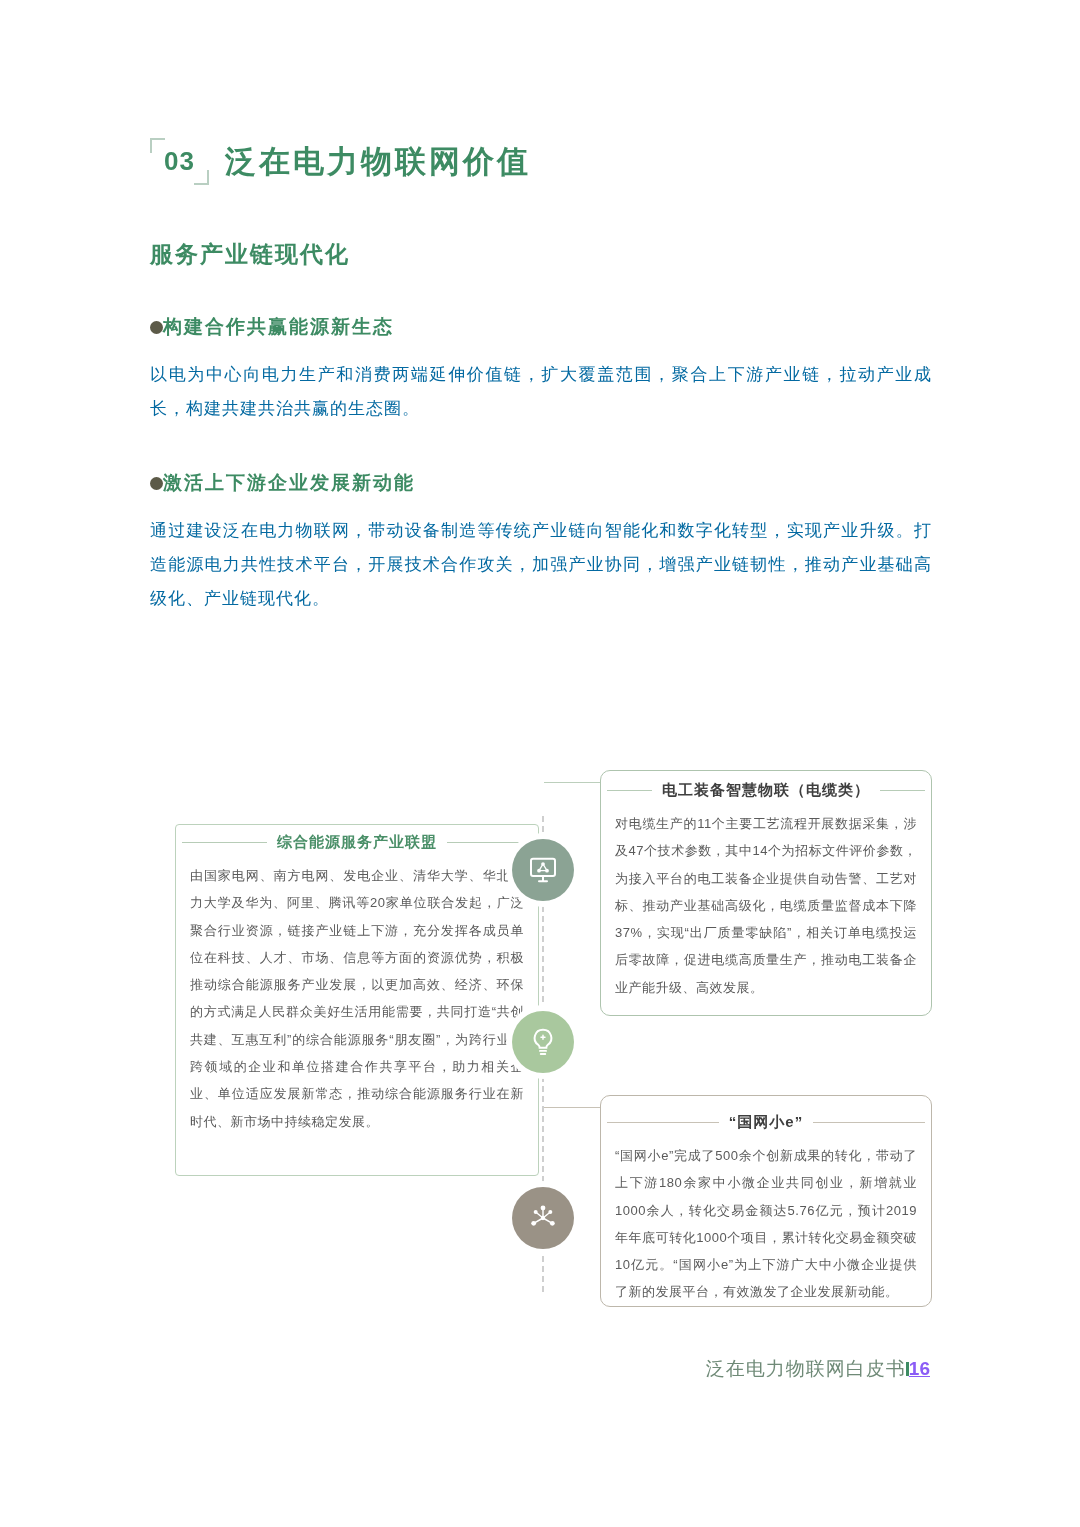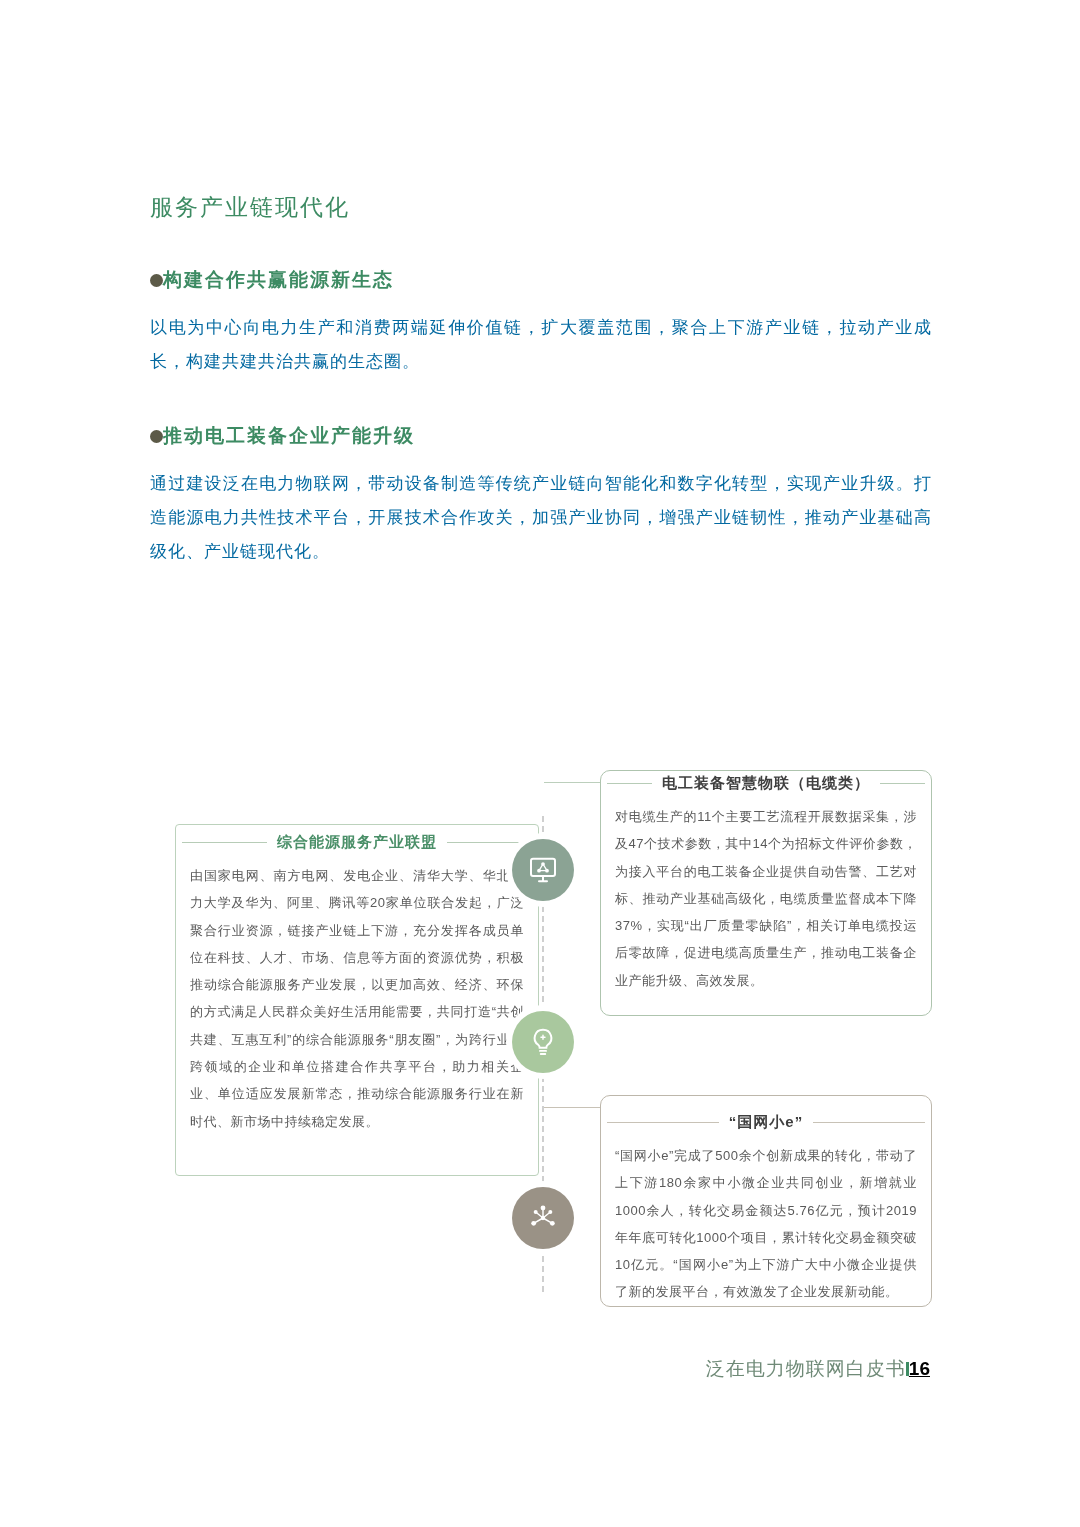--- a/index.html
+++ b/index.html
@@ -22,21 +22,21 @@
     border-top:2px solid #b9cfc2; border-left:2px solid #b9cfc2;
   }
   .chapter-badge::after {
     content:""; position:absolute; right:0; bottom:0; width:13px; height:13px;
     border-bottom:2px solid #b9cfc2; border-right:2px solid #b9cfc2;
   }
   .page-title { color:#3d8b63; font-size:31px; font-weight:bold; letter-spacing:3px; }
 
   
   .section-title {
-    margin-top:54px; color:#3d8b63; font-size:23px; font-weight:normal; letter-spacing:2px;
+    margin-top:54px; color:#3d8b63; font-size:23px; font-weight:bold; letter-spacing:2px;
   }
 
   
   .bullet-section { margin-top:44px; }
   .bullet-heading { display:flex; align-items:center; }
   .bullet-dot { width:13px; height:13px; border-radius:50%; background:#5c5a48; flex:0 0 auto; }
   .bullet-heading-text { color:#3d8b63; font-size:19px; font-weight:bold; letter-spacing:2px; }
   .bullet-body {
     margin-top:18px; color:#0369a1; font-size:17px; line-height:2.0;
     text-align:justify; letter-spacing:1px;
@@ -76,63 +76,69 @@
     left:25px; top:66px; width:364px; height:352px;
     border:1px solid #bcd2bc; border-radius:4px;
   }
   .left-box .box-title-row { margin-top:8px; }
   .left-box .box-title { color:#4a8f68; }
 
   .right-top-box {
     left:450px; top:12px; width:332px; height:246px;
     border:1px solid #aec4ae; border-radius:10px;
   }
-  .right-top-box .box-title-row { margin-top:3px; }
+  .right-top-box .box-title-row { margin-top:10px; }
   .right-top-box .box-title { color:#3f3f3f; }
 
   .right-bottom-box {
     left:450px; top:337px; width:332px; height:212px;
     border:1px solid #bdb7ab; border-radius:10px;
   }
   .right-bottom-box .box-title-row { margin-top:17px; }
   .right-bottom-box .box-rule { border-top-color:#c8c2b6; }
   .right-bottom-box .box-title { color:#3f3f3f; }
 
   
   .footer {
     position:absolute; right:150px; top:1356px;
     display:flex; align-items:center; gap:0; font-size:19px;
   }
   .footer-text { color:#6f8a77; letter-spacing:1px; }
   .footer-divider { width:3px; height:14px; background:#3d8b63; }
-  .footer-page { color:#000000; font-weight:bold;text-decoration:underline; }
+  .footer-page { color:#8b5cf6; font-weight:bold;text-decoration:underline; }
 </style>
 </head>
 <body>
 
 <div class="page">
 
   <div class="content">
 
+    <div class="chapter-header">
+      <div class="chapter-badge">
+        <span>03</span>
+      </div>
+      <h1 class="page-title">泛在电力物联网价值</h1>
+    </div>
 
     <h2 class="section-title">服务产业链现代化</h2>
 
     <section class="bullet-section">
       <div class="bullet-heading">
         <span class="bullet-dot"></span>
         <span class="bullet-heading-text">构建合作共赢能源新生态</span>
       </div>
       <p class="bullet-body">以电为中心向电力生产和消费两端延伸价值链，扩大覆盖范围，聚合上下游产业链，拉动产业成长，构建共建共治共赢的生态圈。</p>
     </section>
 
 
     <section class="bullet-section">
       <div class="bullet-heading">
         <span class="bullet-dot"></span>
-        <span class="bullet-heading-text">推动电工装备企业产能升级</span>
+        <span class="bullet-heading-text">激活上下游企业发展新动能</span>
       </div>
       <p class="bullet-body">通过建设泛在电力物联网，带动设备制造等传统产业链向智能化和数字化转型，实现产业升级。打造能源电力共性技术平台，开展技术合作攻关，加强产业协同，增强产业链韧性，推动产业基础高级化、产业链现代化。</p>
     </section>
 
   </div>
 
   <div class="diagram">
 
     <div class="center-line"></div>
     <div class="connector connector-left"></div>

